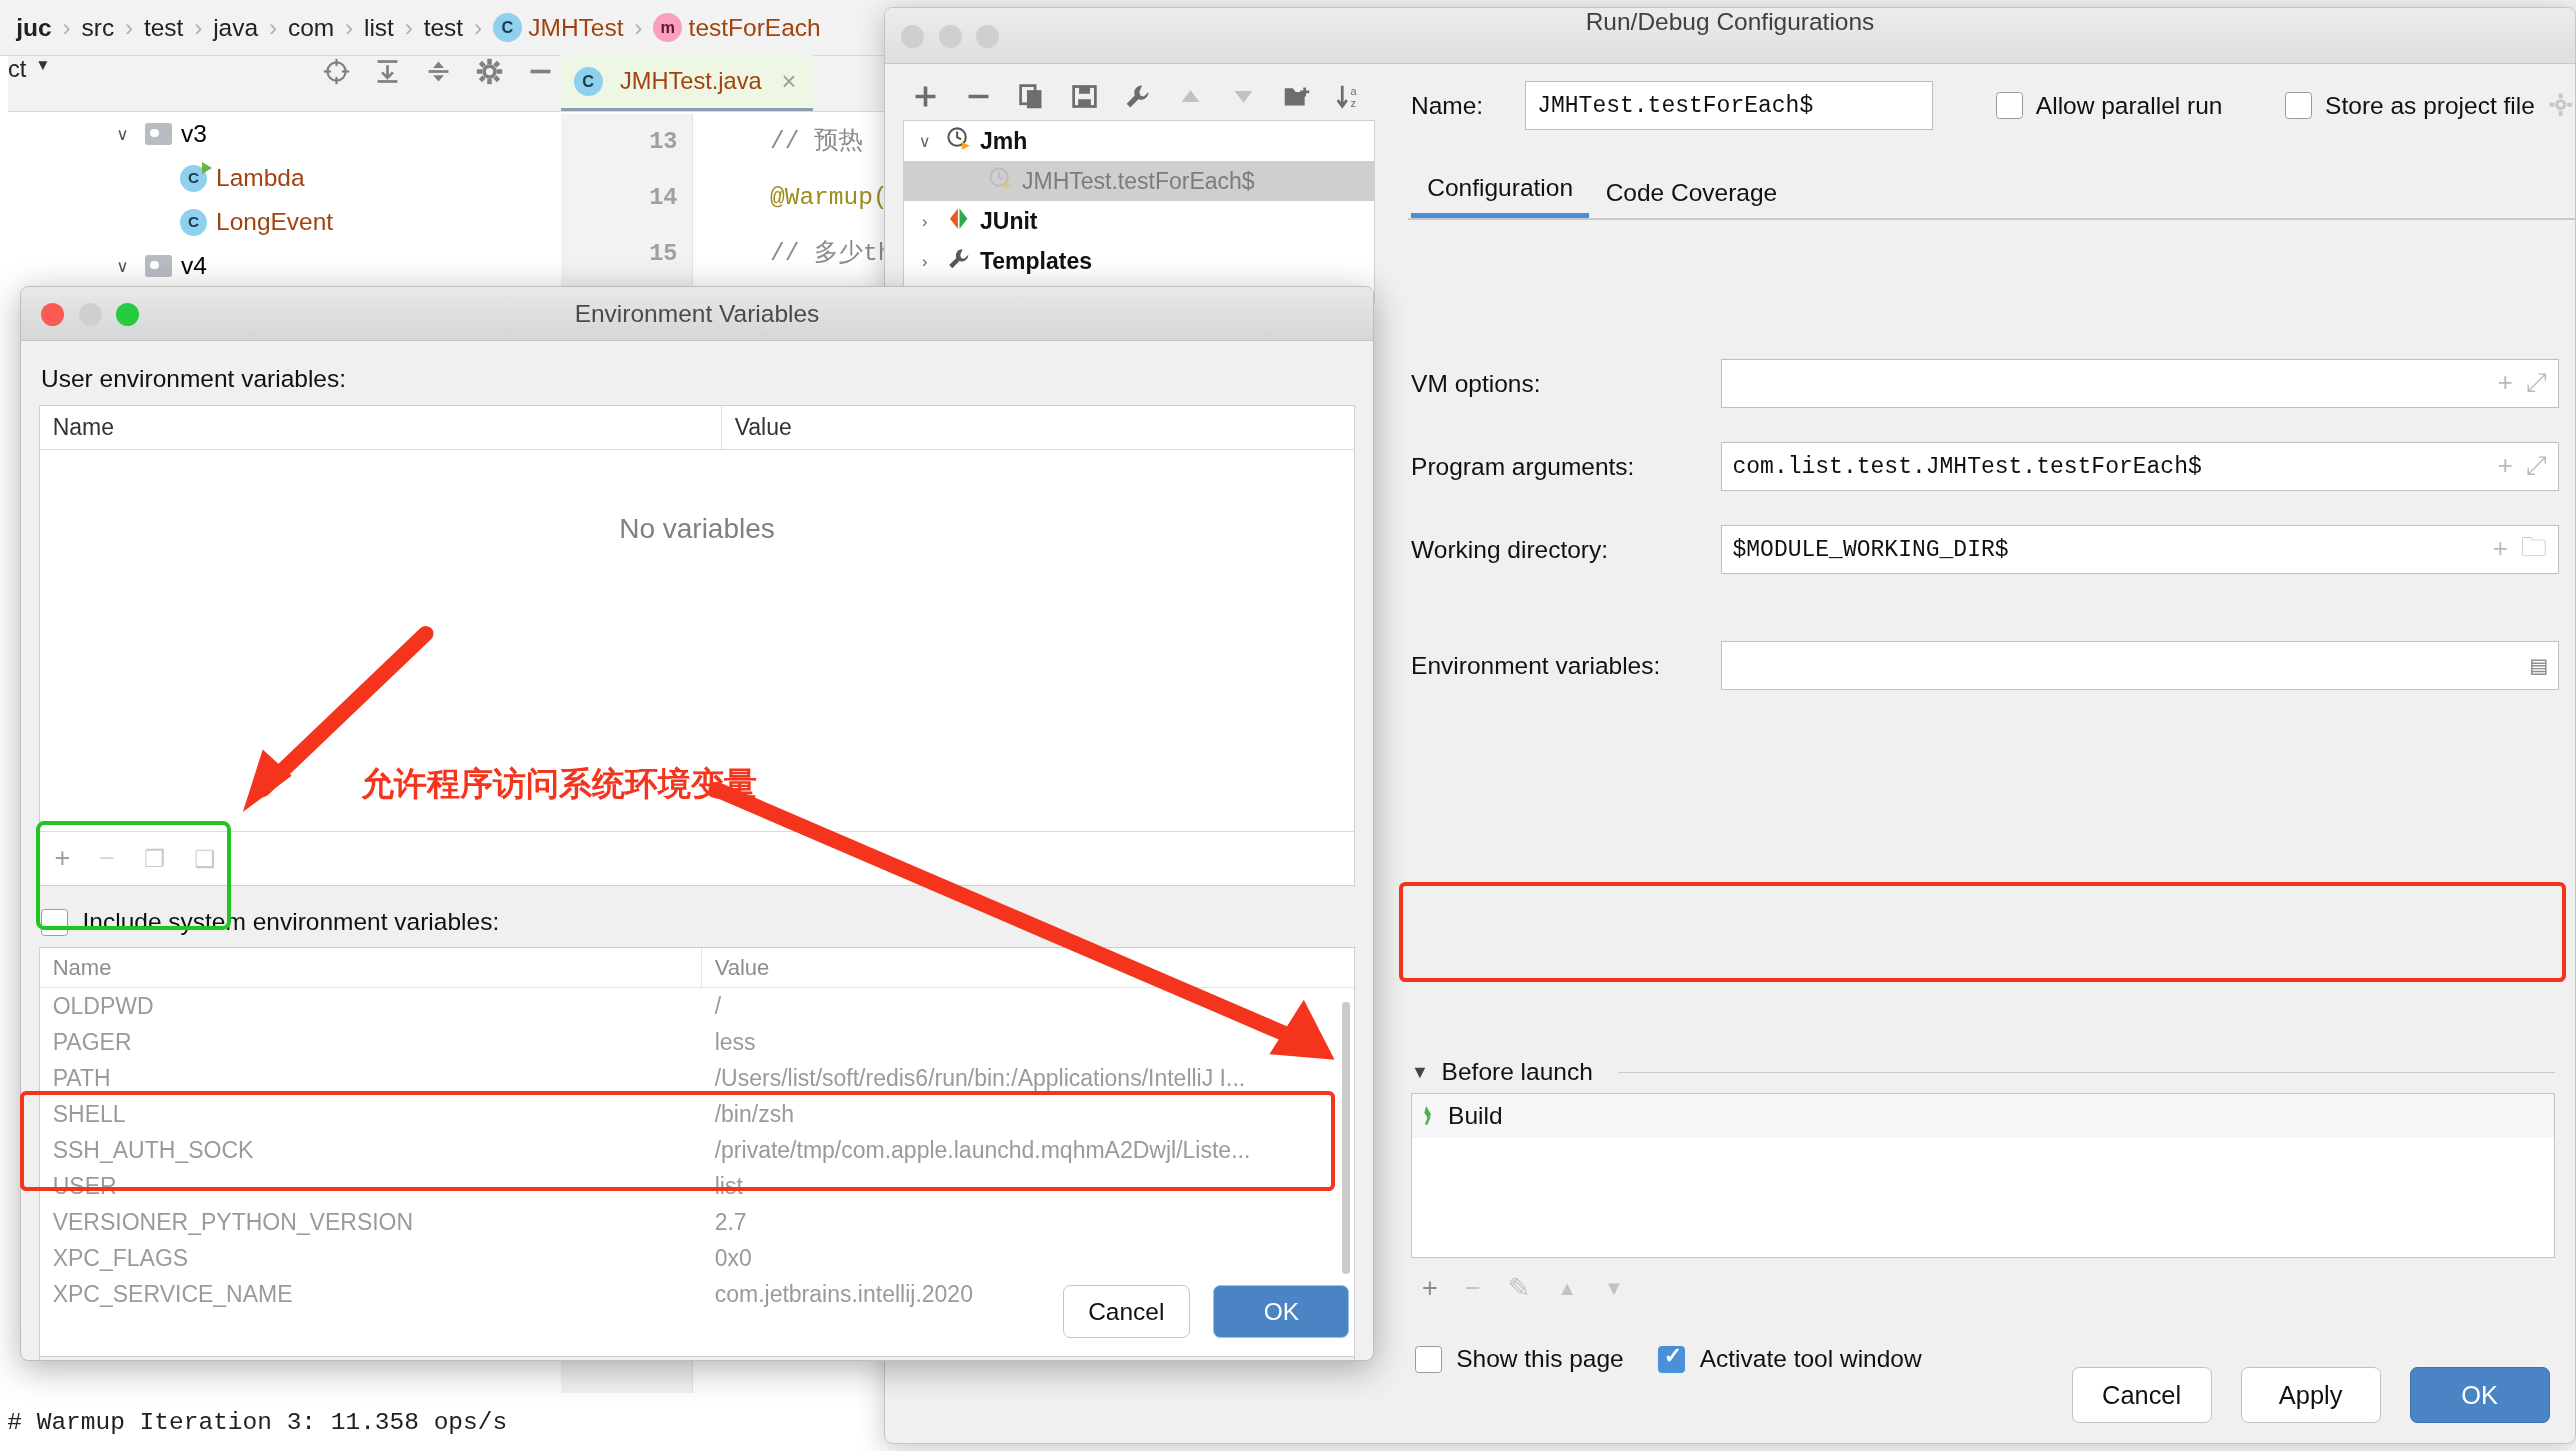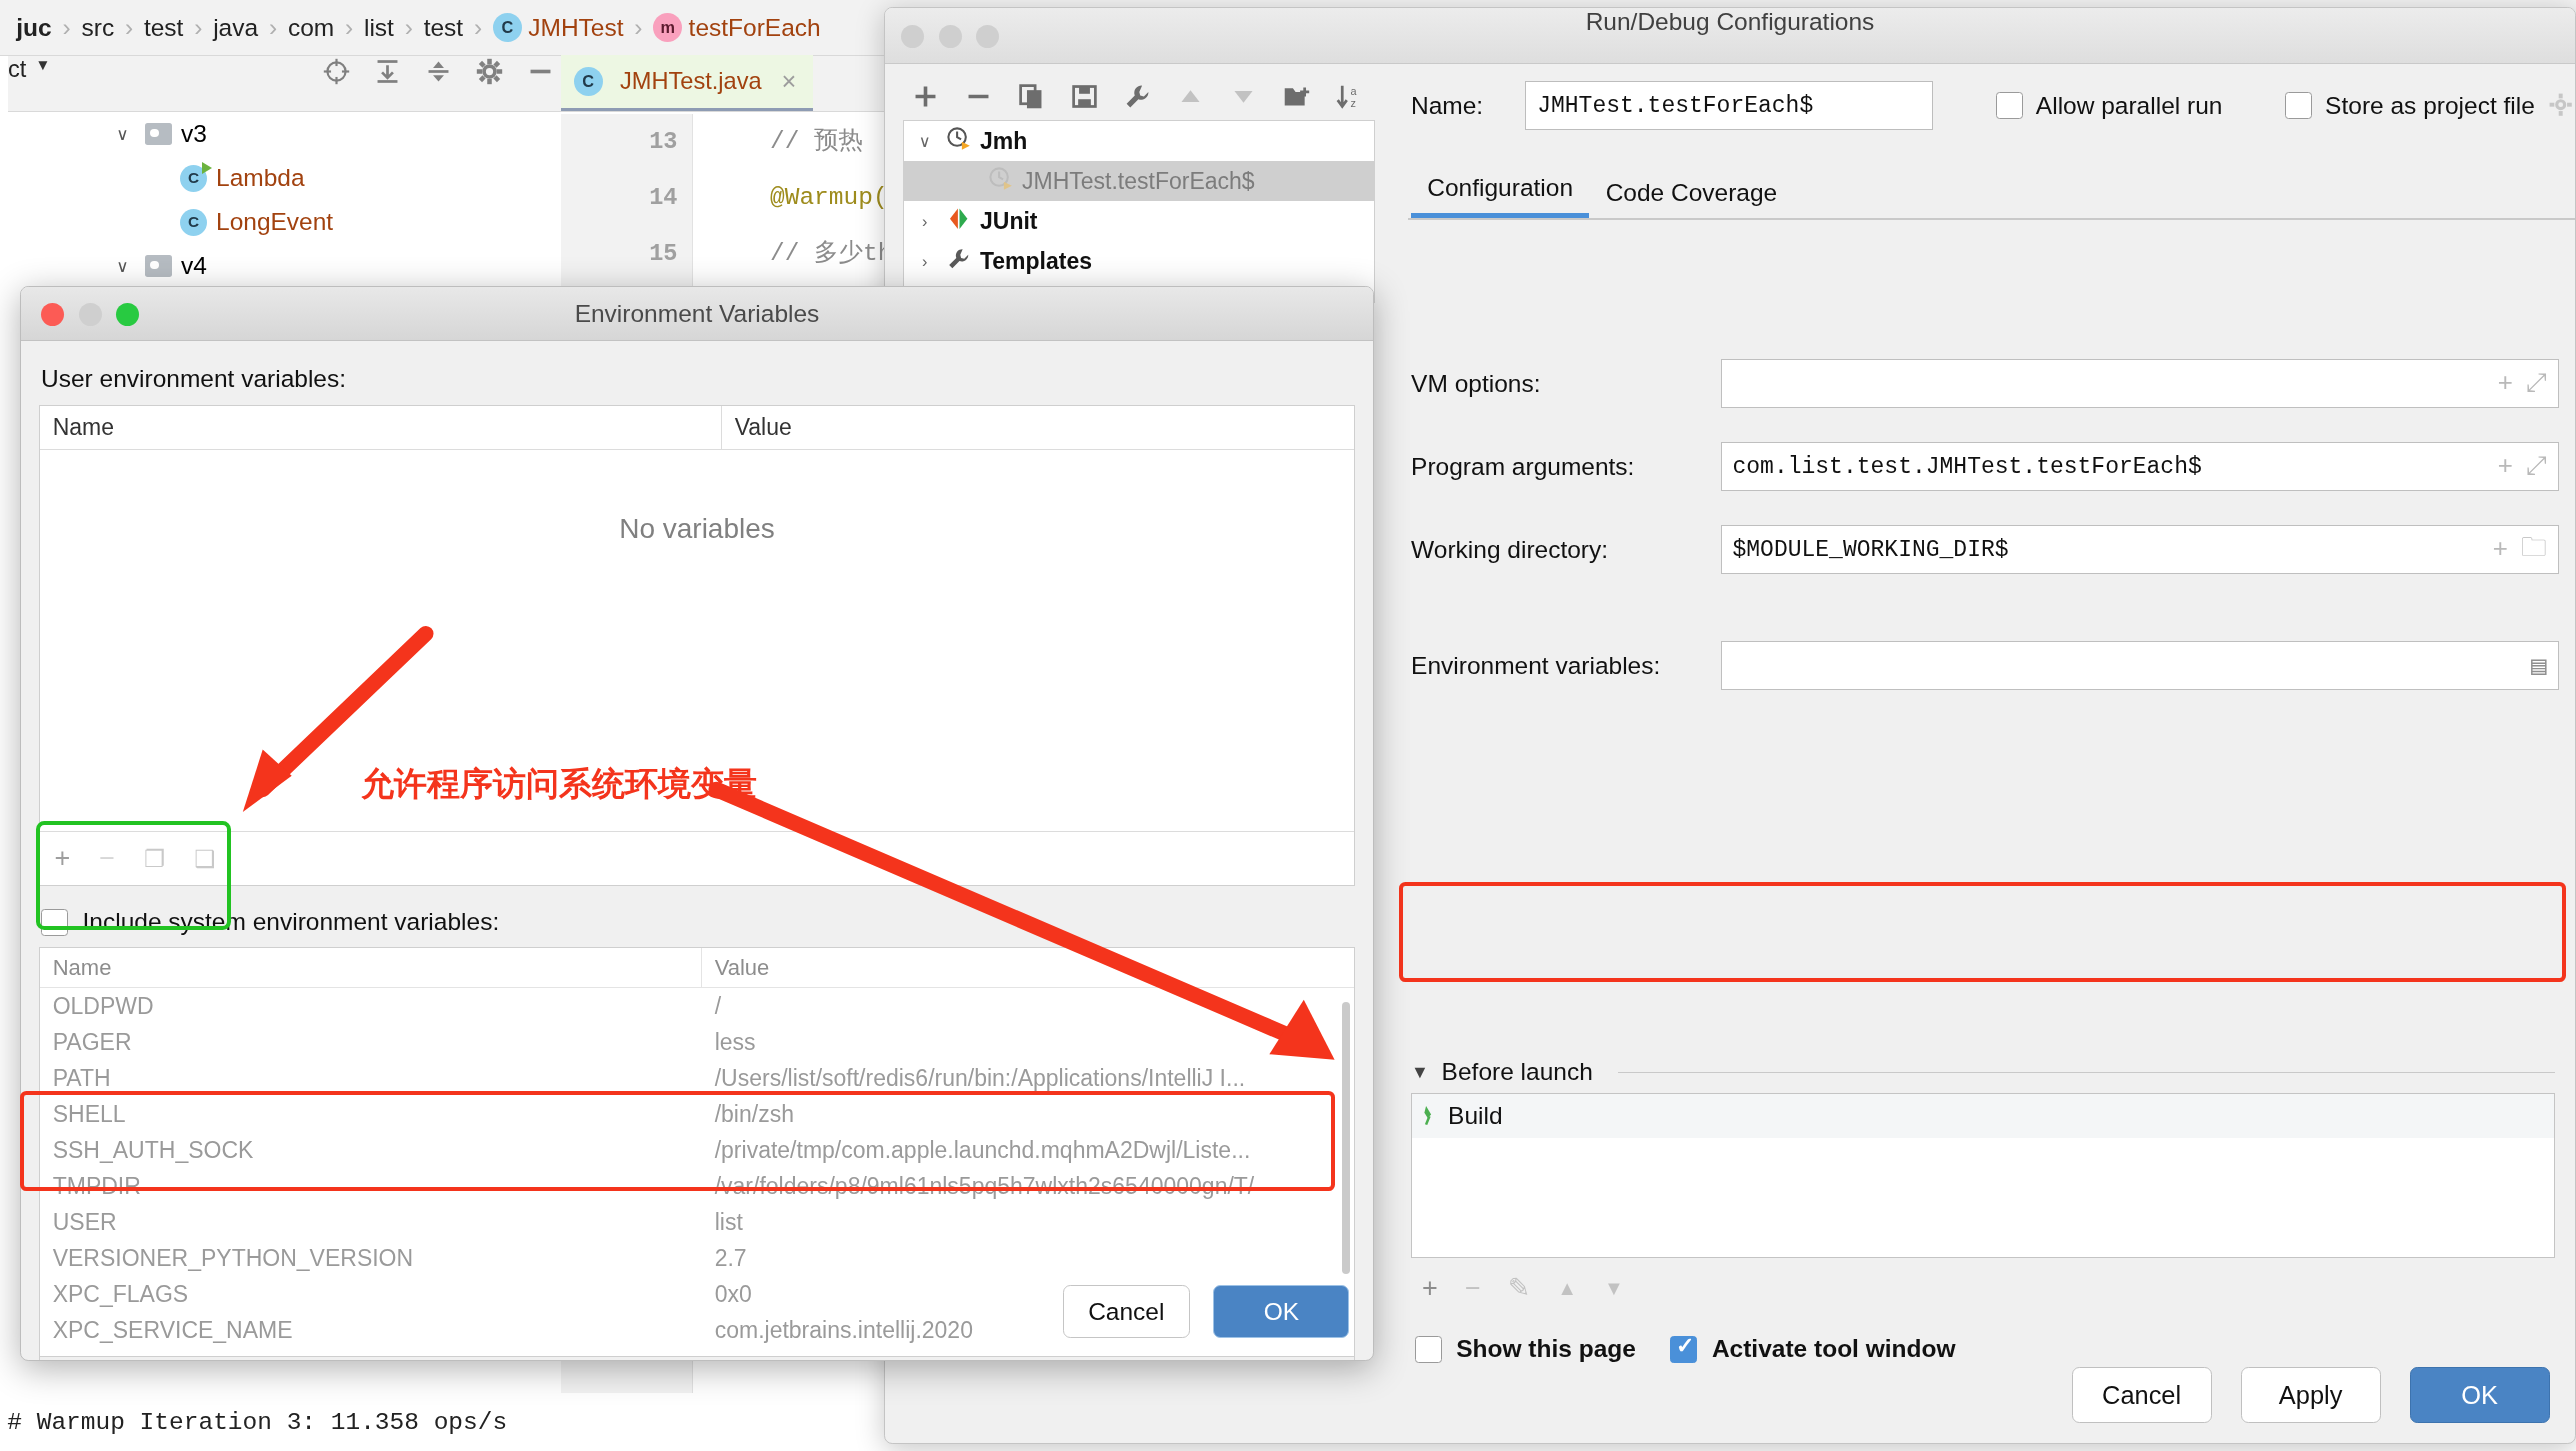--- a/index.html
+++ b/index.html
@@ -163,21 +163,21 @@
   .beforelaunch { position:absolute; left:3.6px; right:3.6px; top:780px; }
   .bl-head { display:flex; align-items:center; gap:12.7px; height:42px;}
   .bl-head .tri { font-size:18px; color:#444; }
   .bl-head .t { font-size:24.5px; color:#111; }
   .bl-head .rule { flex:1; height:0.9px; background:#c9c9c9; margin-left:12.7px;}
   .bl-list { background:#fff; border:0.9px solid #c4c4c4; height:165px; }
   .bl-item { height:44px; display:flex; align-items:center; padding-left:9px; background:#f4f6f7;}
   .bl-item .t { font-size:24.5px; color:#111; }
   .bl-tools { height:60px; display:flex; align-items:center; gap:27px; padding-left:11px; color:#8c8c8c; }
   .bl-tools span { font-size:27px; }
-  .bl-checks { display:flex; align-items:center; gap:14.5px; margin-top:17px; padding-left:3.6px;font-weight:bold;}
+  .bl-checks { display:flex; align-items:center; gap:14.5px; margin-top:27px; padding-left:3.6px;}
 
   .rdc-buttons {
     position:absolute; right:25.4px; bottom:20px; display:flex; gap:29px; align-items:center;
   }
   .btn {
     min-width:140px; height:56px; border-radius:7.3px; border:0.9px solid #c0c0c0; background:#fff;
     display:flex; align-items:center; justify-content:center; font-size:25.4px; color:#111;
   }
   .btn.primary { background:#4a84c4; border-color:#3d73ae; color:#fff; }
 
@@ -662,24 +662,20 @@
         </div>
         <div class="sys-row">
           <div class="sys-n">SHELL</div>
           <div class="sys-v">/bin/zsh</div>
         </div>
         <div class="sys-row">
           <div class="sys-n">SSH_AUTH_SOCK</div>
           <div class="sys-v">/private/tmp/com.apple.launchd.mqhmA2Dwjl/Liste...</div>
         </div>
         <div class="sys-row">
-          <div class="sys-n">TMPDIR</div>
-          <div class="sys-v">/var/folders/p8/9ml61nls5pq5h7wlxth2s6540000gn/T/</div>
-        </div>
-        <div class="sys-row">
           <div class="sys-n">USER</div>
           <div class="sys-v">list</div>
         </div>
         <div class="sys-row">
           <div class="sys-n">VERSIONER_PYTHON_VERSION</div>
           <div class="sys-v">2.7</div>
         </div>
         <div class="sys-row">
           <div class="sys-n">XPC_FLAGS</div>
           <div class="sys-v">0x0</div>

